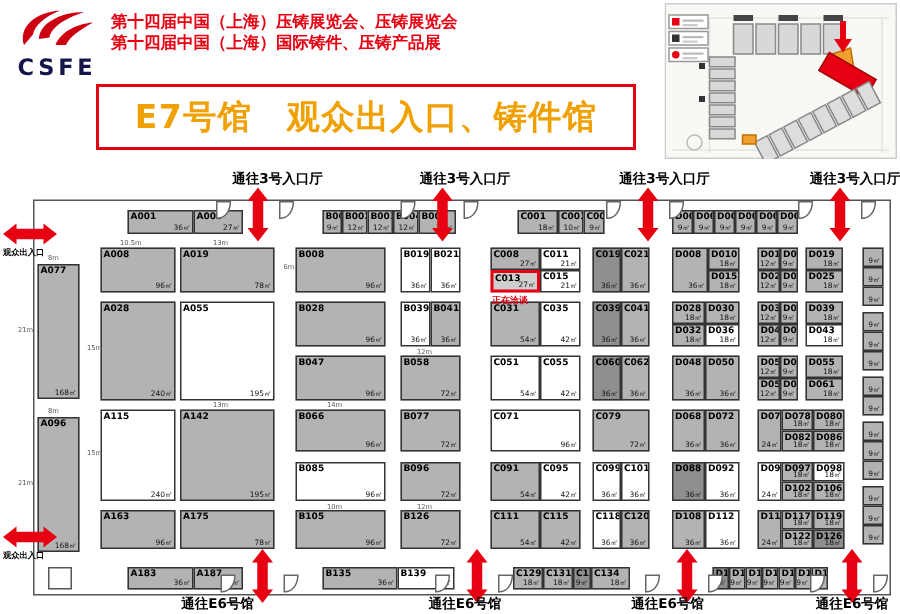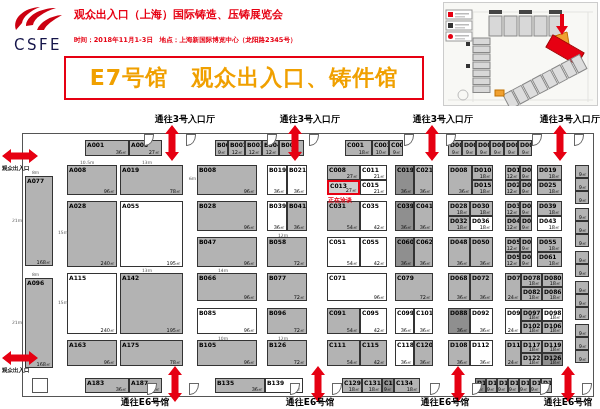--- a/index.html
+++ b/index.html
@@ -1,21 +1,21 @@
 <!DOCTYPE html>
 <html><head>
 <meta charset="utf-8">
 <style>
   html,body{margin:0;padding:0;background:#fff;}
   .stage{position:relative;width:600px;height:409px;background:#fff;overflow:hidden;
          font-family:"DejaVu Sans","Liberation Sans",sans-serif;}
   .abs{position:absolute;}
   
   .logo{left:8px;top:4px;width:60px;height:48px;text-align:center;}
-  .logo-word{font-size:15px;font-weight:normal;letter-spacing:2.5px;color:#15154a;line-height:1;}
+  .logo-word{font-size:15px;font-weight:bold;letter-spacing:2.5px;color:#15154a;line-height:1;}
   .hline{left:74px;color:#e60012;font-weight:bold;white-space:nowrap;}
   .hline1{top:7px;font-size:11px;}
   .hline2{top:21px;font-size:11px;}
   .hline3{top:36px;font-size:6.6px;font-weight:bold;}
   .titlebox{left:64px;top:56px;width:356px;height:40px;border:2px solid #e60012;background:#fff;
             display:flex;align-items:center;justify-content:center;}
   .titletext{color:#f0a000;font-size:22px;font-weight:bold;letter-spacing:1px;white-space:nowrap;}
   
   .outerwall{left:22px;top:133px;width:570px;height:262px;border:1px solid #555;background:#fff;}
   .booth{position:absolute;box-sizing:border-box;border:1px solid #333;overflow:hidden;}
@@ -37,22 +37,22 @@
 <div class="stage">
 
   <div class="abs logo">
     <svg width="56" height="30" viewBox="0 0 56 30">
       <path d="M6 26 C 2 14, 14 4, 30 3 C 20 7, 13 13, 12 19 Z" fill="#cc0011"></path>
       <path d="M16 22 C 16 12, 30 4, 46 4 C 34 8, 24 14, 23 21 Z" fill="#cc0011"></path>
       <path d="M27 26 C 30 18, 40 12, 52 11 C 43 16, 36 21, 34 26 Z" fill="#cc0011"></path>
     </svg>
     <div class="logo-word">CSFE</div>
   </div>
-  <div class="abs hline hline1">观众出入口（上海）国际铸造、压铸展览会</div>
-  <div class="abs hline hline3">时间：2018年11月1-3日　地点：上海新国际博览中心（龙阳路2345号）</div>
+  <div class="abs hline hline1">第十四届中国（上海）压铸展览会、压铸展览会</div>
+  <div class="abs hline hline2">第十四届中国（上海）国际铸件、压铸产品展</div>
 
   <div class="abs titlebox">
     <span class="titletext">E7号馆　观众出入口、铸件馆</span>
   </div>
 
   <div class="abs" style="left:443px;top:2px;width:155px;height:104px;">
     <svg width="155" height="104" viewBox="0 0 155 104">
       <rect x="0.5" y="0.5" width="154" height="103" fill="#f8f8f5" stroke="#cccccc"></rect>
       <path d="M5 10 H150 M30 10 V100 M145 10 V100 M5 98 H150" stroke="#e3e3e0" fill="none"></path>
       <rect x="3" y="8" width="26" height="9" fill="#ffffff" stroke="#999"></rect>

